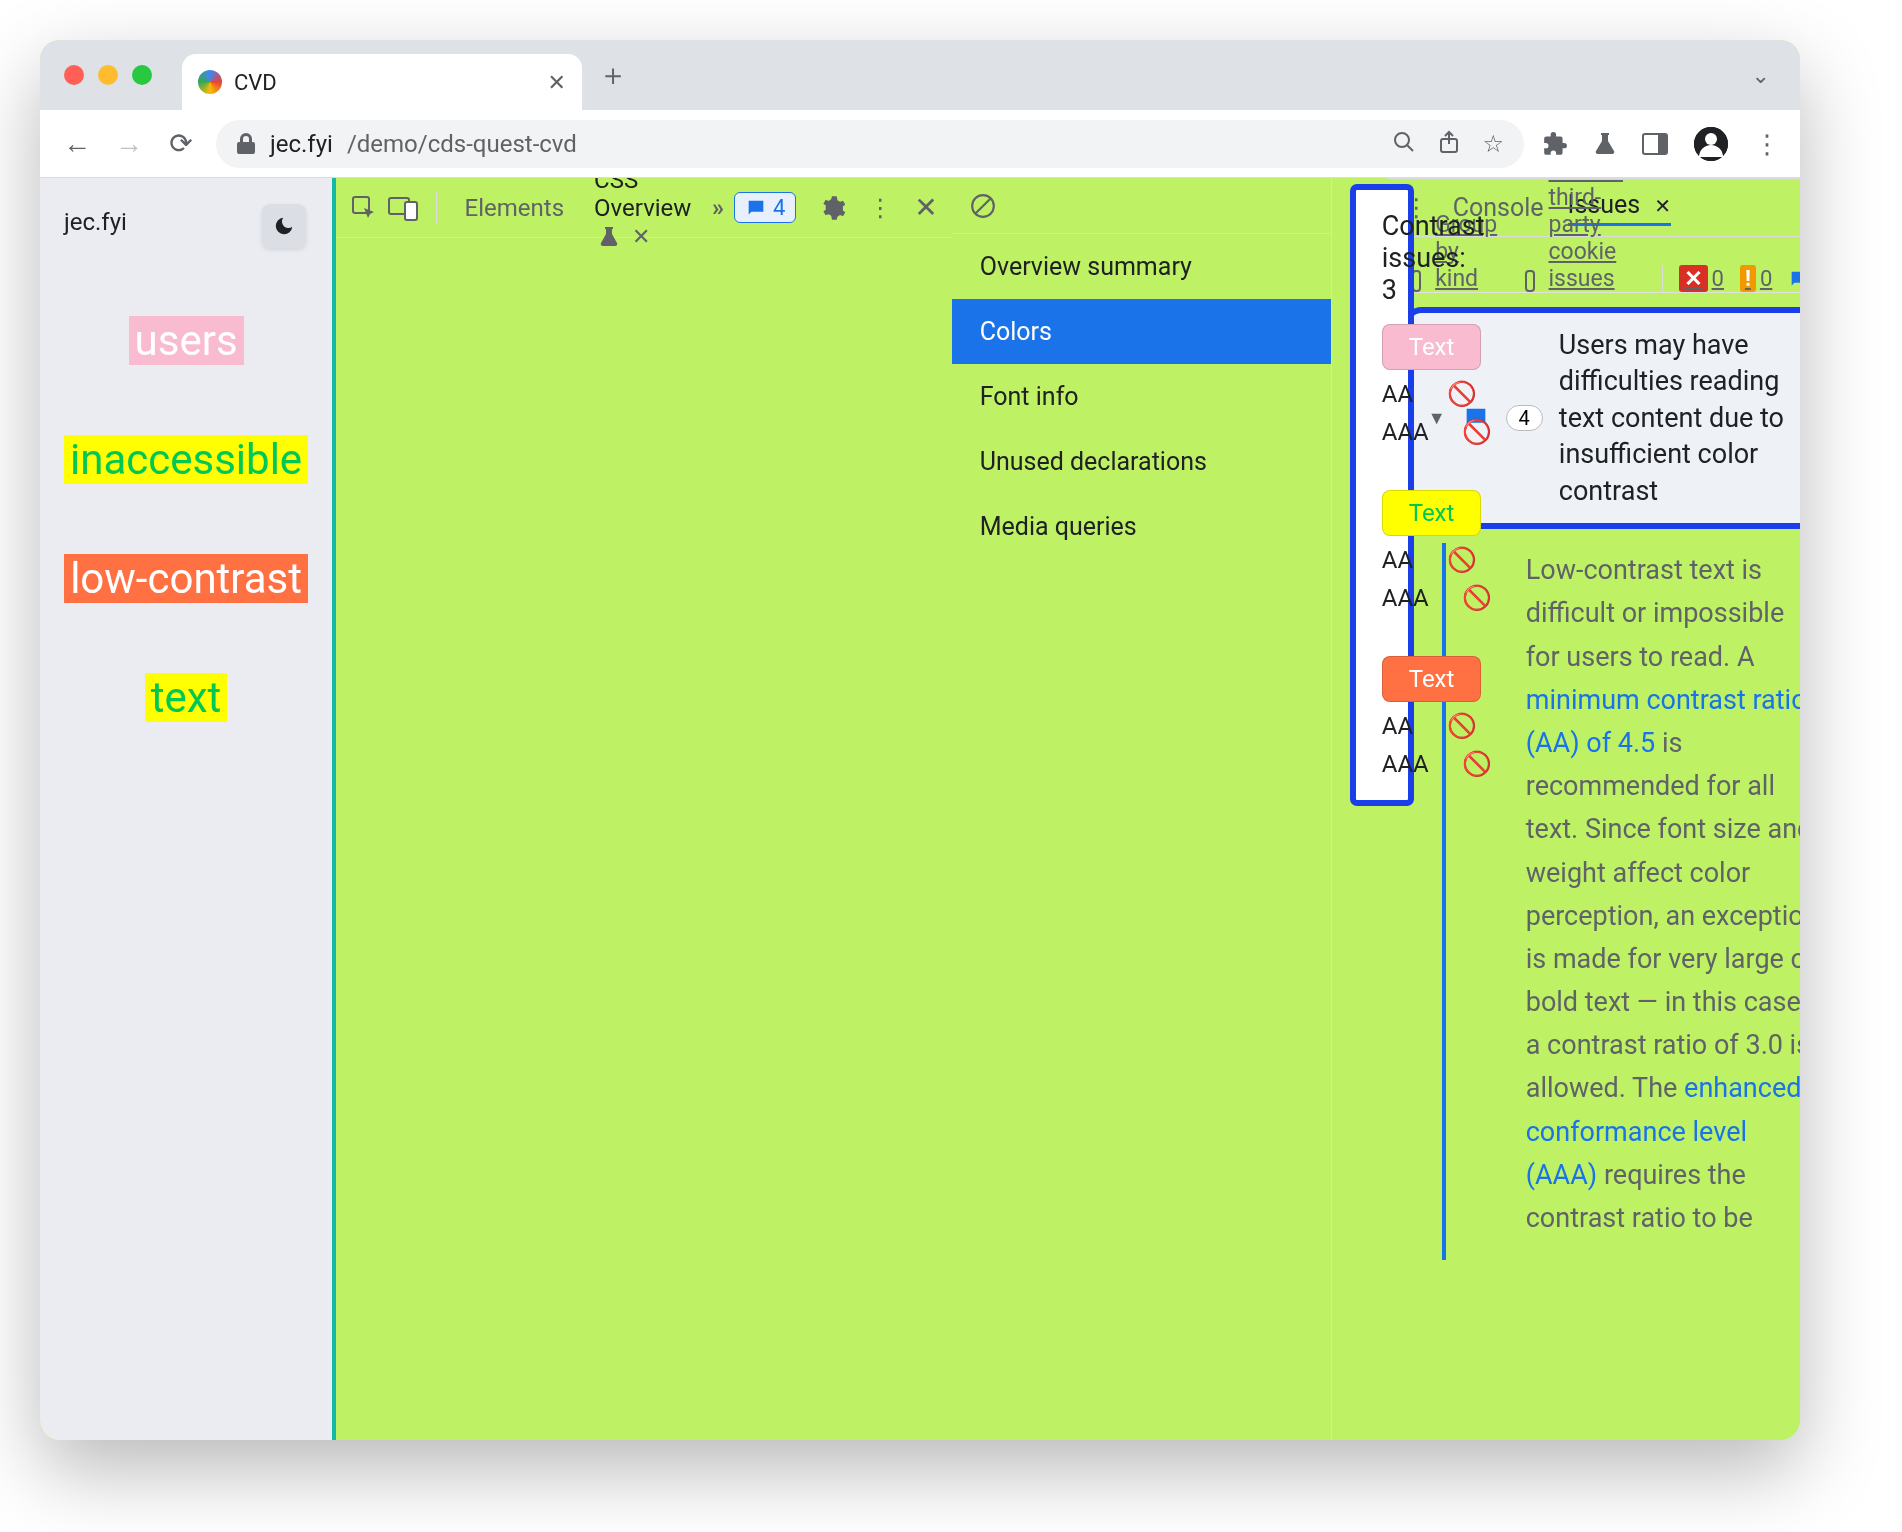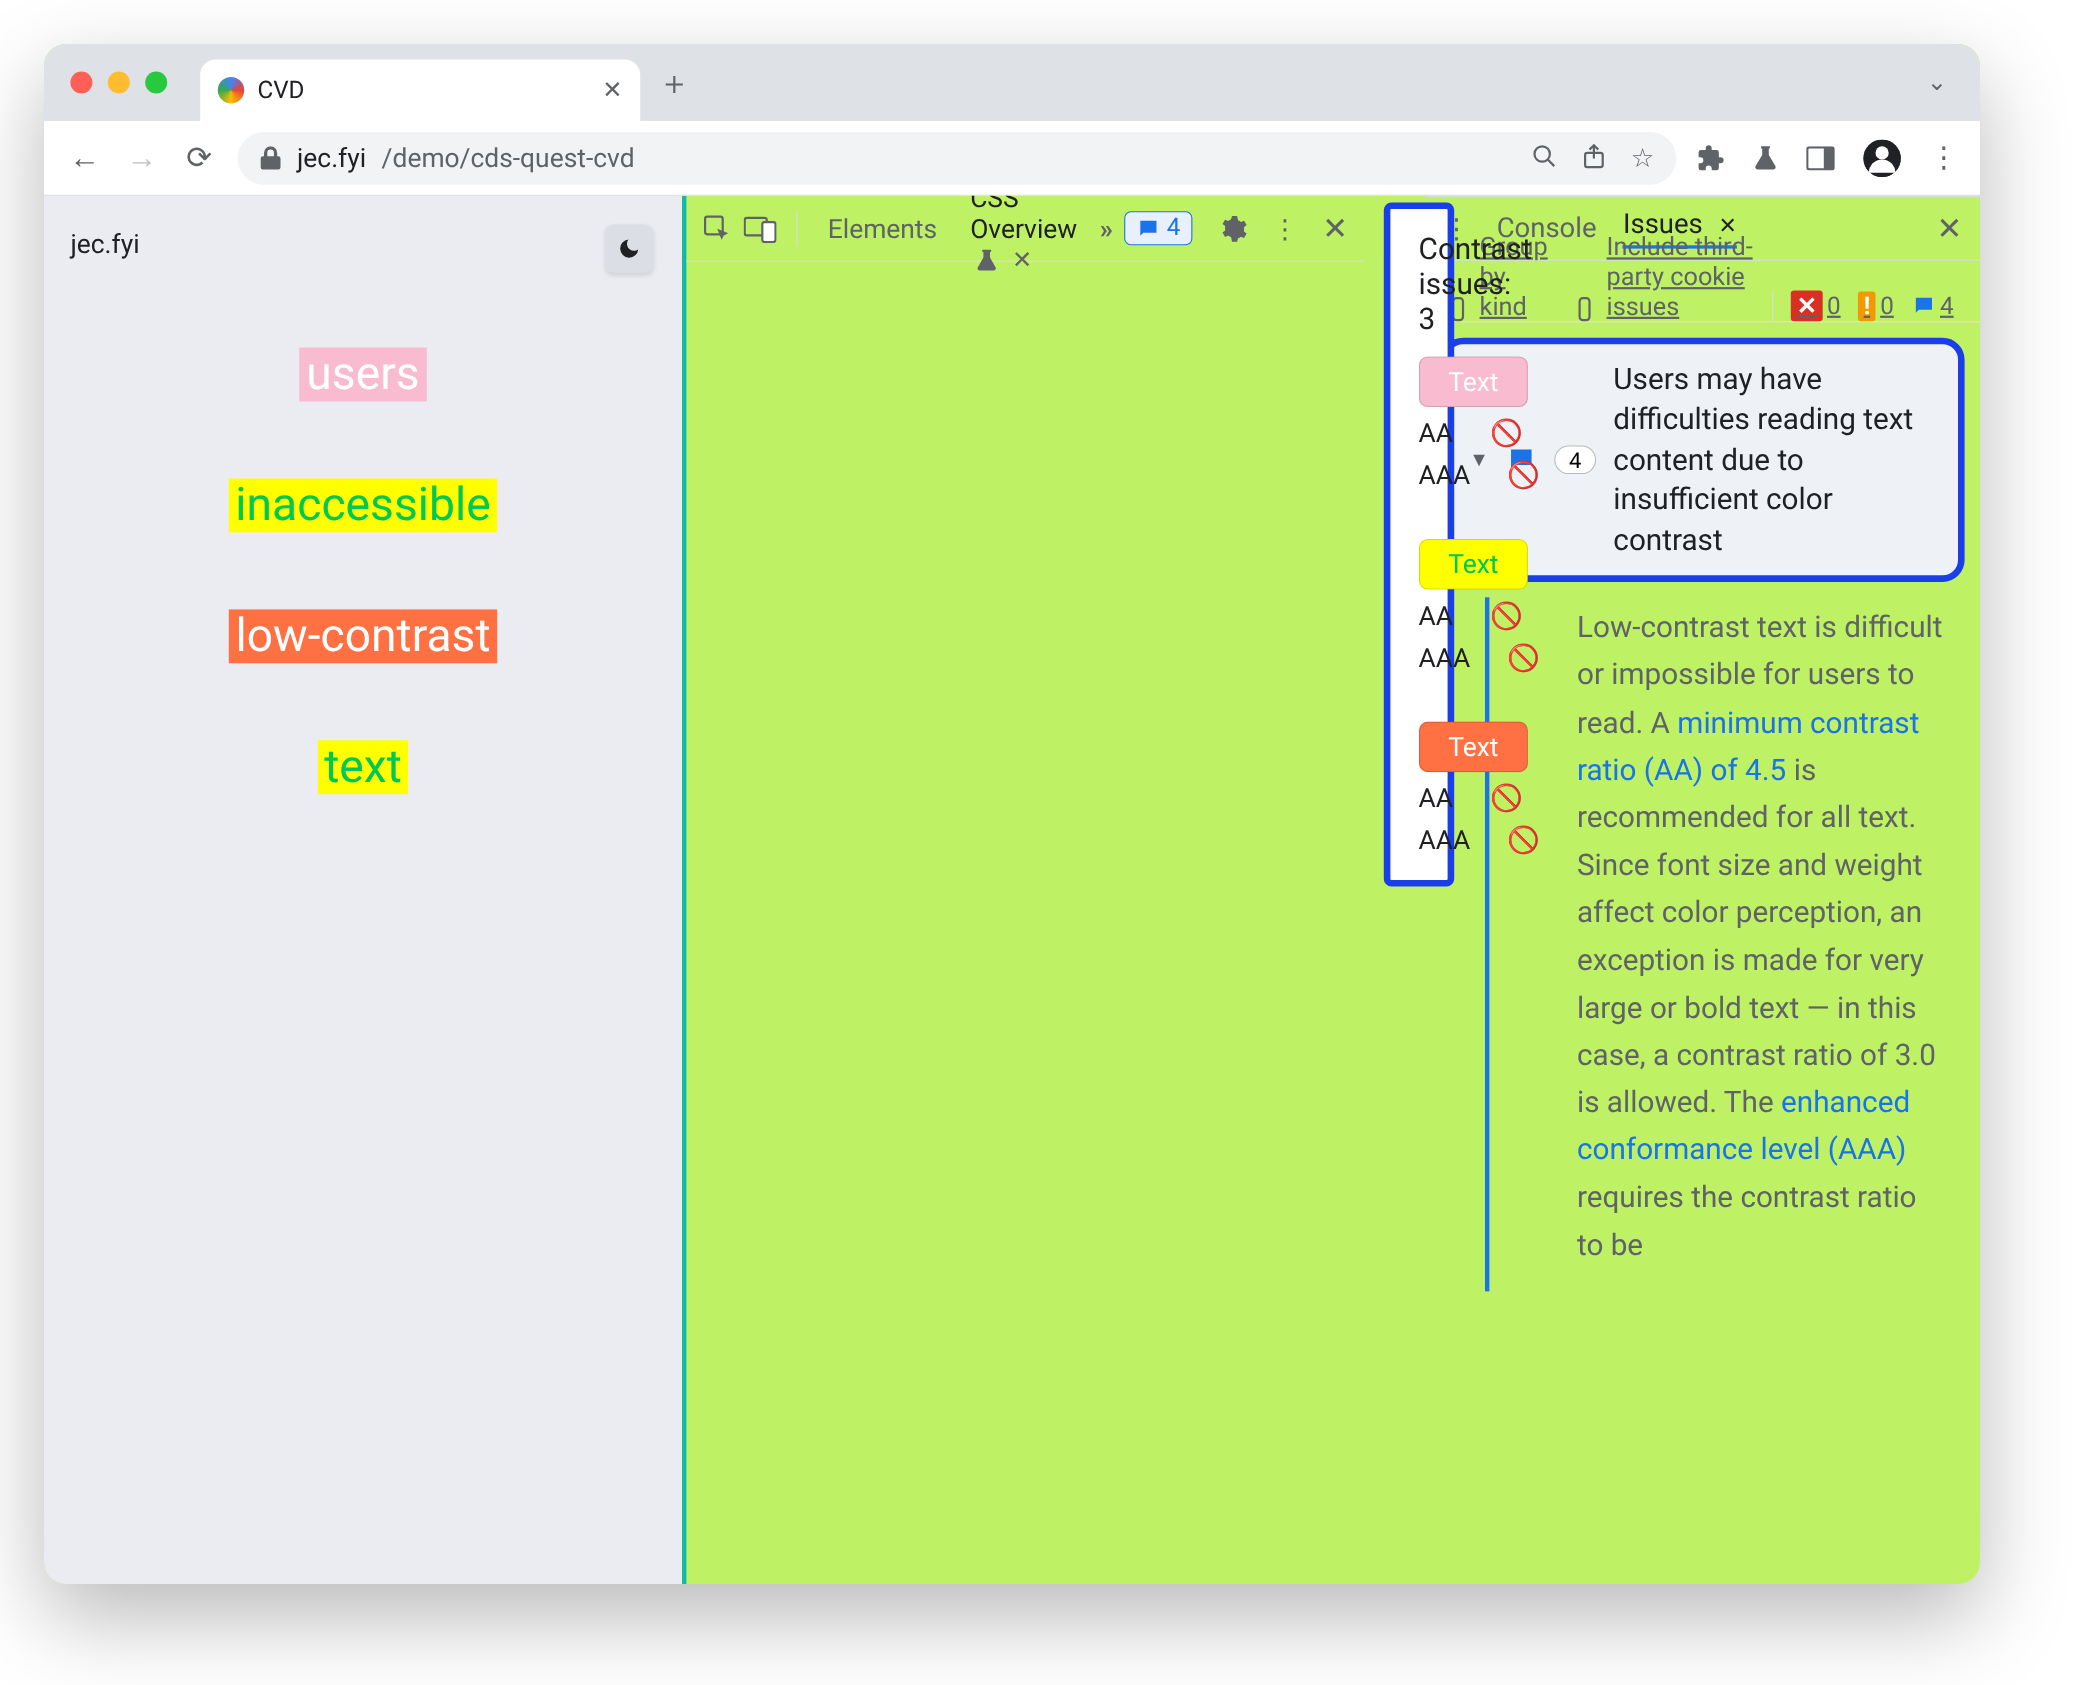--- a/index.html
+++ b/index.html
@@ -225,20 +225,33 @@
             <svg width="28" height="28" viewBox="0 0 24 24">
                 <path fill="#5f6368" d="M12 8a4 4 0 1 0 0 8 4 4 0 0 0 0-8zm9.4 4a7.6 7.6 0 0 0-.1-1.3l2.1-1.6-2-3.4-2.5 1a7.5 7.5 0 0 0-2.2-1.3L16 2h-4l-.7 2.6a7.5 7.5 0 0 0-2.2 1.3l-2.5-1-2 3.4 2.1 1.6A7.6 7.6 0 0 0 6.6 12c0 .4 0 .9.1 1.3l-2.1 1.6 2 3.4 2.5-1a7.5 7.5 0 0 0 2.2 1.3L12 22h4l.7-2.6a7.5 7.5 0 0 0 2.2-1.3l2.5 1 2-3.4-2.1-1.6c.1-.4.1-.9.1-1.3z"></path>
               </svg>
           </span>
           <span>⋮</span>
           <span style="font-size:28px;">✕</span>
         </div>
       </div>
 
       <div class="dt-main">
+        <div class="dt-sidebar">
+          <div class="dt-sb-strip">
+            <svg width="26" height="26" viewBox="0 0 24 24">
+                <circle cx="12" cy="12" r="10" fill="none" stroke="#5f6368" stroke-width="2"></circle>
+                <line x1="5" y1="19" x2="19" y2="5" stroke="#5f6368" stroke-width="2"></line>
+              </svg>
+          </div>
+          <div class="dt-sb-item">Overview summary</div>
+          <div class="dt-sb-item active">Colors</div>
+          <div class="dt-sb-item">Font info</div>
+          <div class="dt-sb-item">Unused declarations</div>
+          <div class="dt-sb-item">Media queries</div>
+        </div>
         <div class="dt-panel">
           <div class="contrast-box">
             <div class="ci-title">Contrast issues: 3</div>
             <div class="ci-grid">
               <div class="ci-item">
                 <span class="ci-chip chip-pink">Text</span>
                 <div class="ci-row">
                     <span>AA</span>
                     <span class="no-sign">🚫</span>
                   </div>

